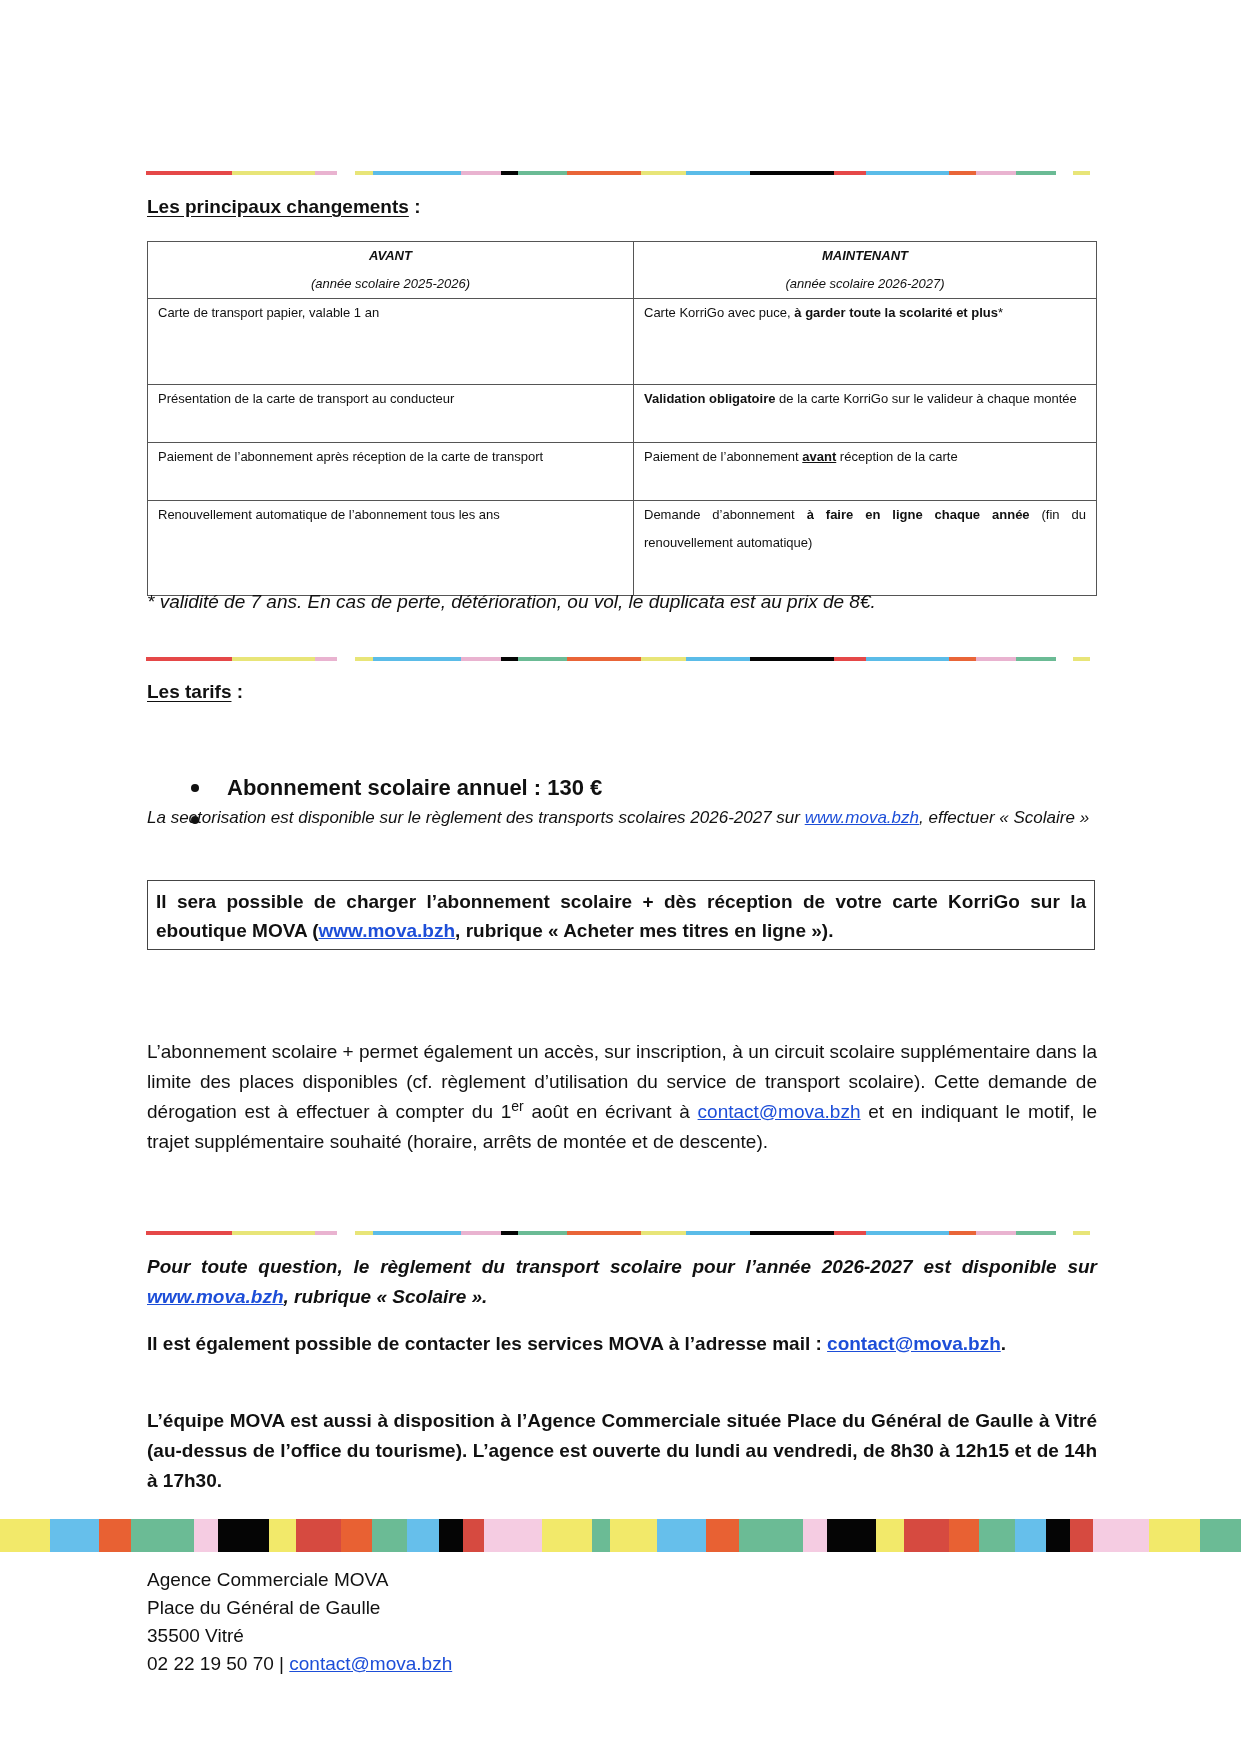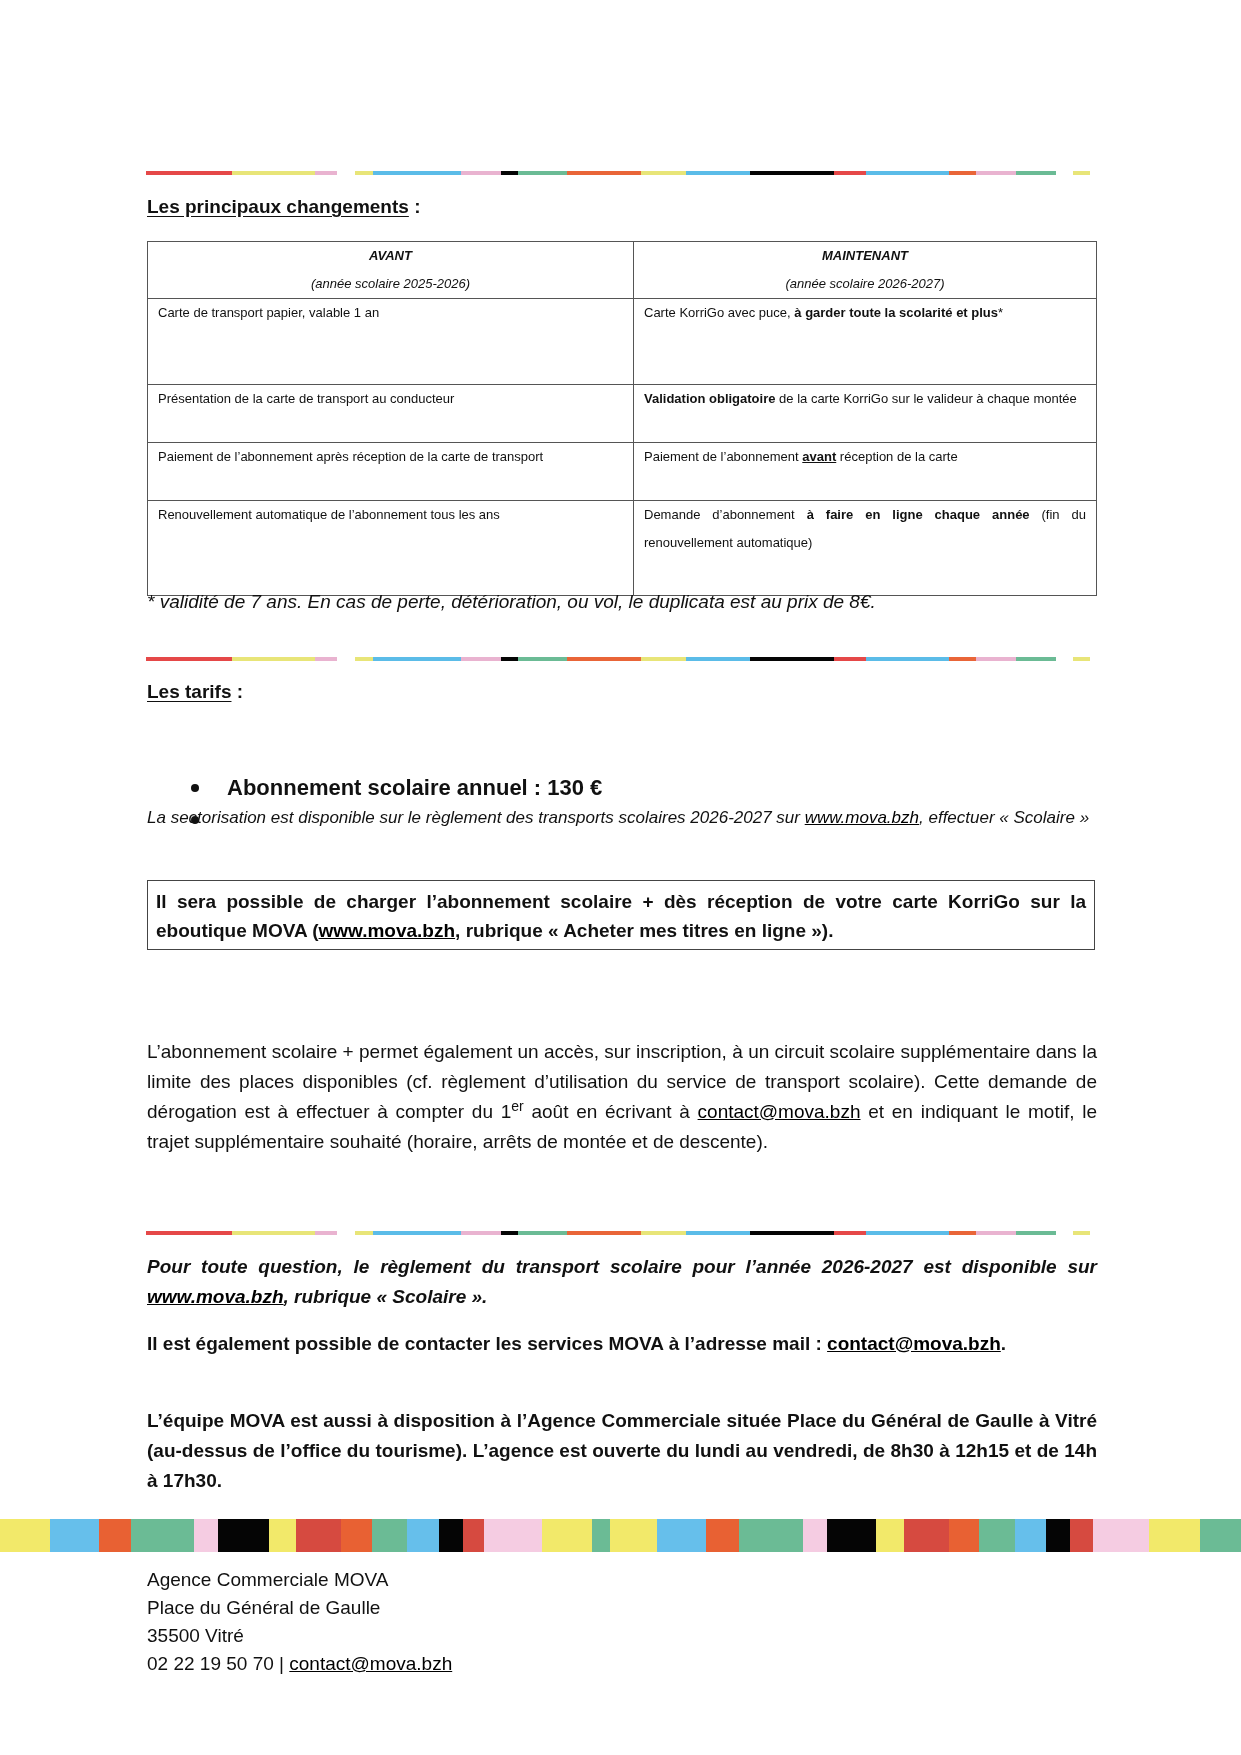--- a/index.html
+++ b/index.html
@@ -14,21 +14,21 @@
   .h2 .u { text-decoration:underline; text-underline-offset:3px; }
   table.changes { position:absolute; left:147px; top:241px; width:950px; border-collapse:collapse;
                   font-size:13px; line-height:28px; }
   table.changes td, table.changes th { border:1.5px solid #555; vertical-align:top; padding:0 10px; }
   table.changes th { font-weight:normal; text-align:center; }
   table.changes th .t { font-weight:bold; font-style:italic; display:block; }
   table.changes th .s { font-style:italic; display:block; }
   td.just { text-align:justify; text-align-last:left; }
   .b { font-weight:bold; }
   .bu { font-weight:bold; text-decoration:underline; }
-  .link { color:#000000; text-decoration:underline; }
+  .link { color:#1d4ed8; text-decoration:underline; }
   .foot { position:absolute; left:147px; top:591px; font-size:19px; font-style:italic; }
   ul.tarifs { position:absolute; left:147px; top:768px; margin:4px; padding:0; list-style:none; font-size:22px; font-weight:bold; }
   ul.tarifs li { position:relative; padding-left:76px; height:32px; line-height:32px; }
   ul.tarifs li .dot { position:absolute; left:40px; top:12px; width:8px; height:8px; background:#111; border-radius:50%; }
   .note { position:absolute; left:147px; top:804px; width:950px; font-size:17px; font-style:italic; line-height:27px; }
   .callout { position:absolute; left:147px; top:880px; width:930px; border:1.5px solid #444; padding:6px 8px 4px 8px;
              font-size:19px; font-weight:bold; line-height:29px; text-align:justify; }
   .callout p { margin:0 0 12px 0; }
   .callout p:last-child { margin-bottom:0; }
   .para { position:absolute; left:147px; width:950px; font-size:19px; line-height:30px; text-align:justify; }

